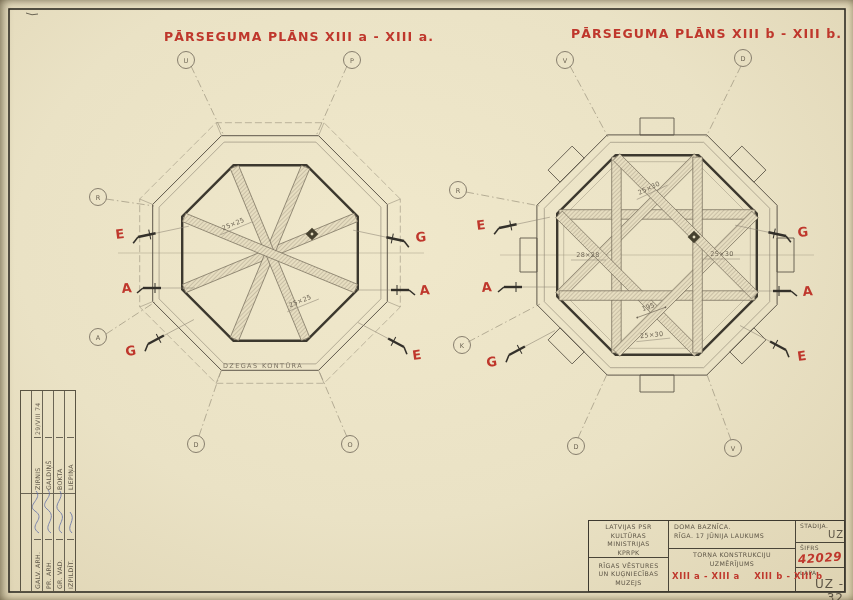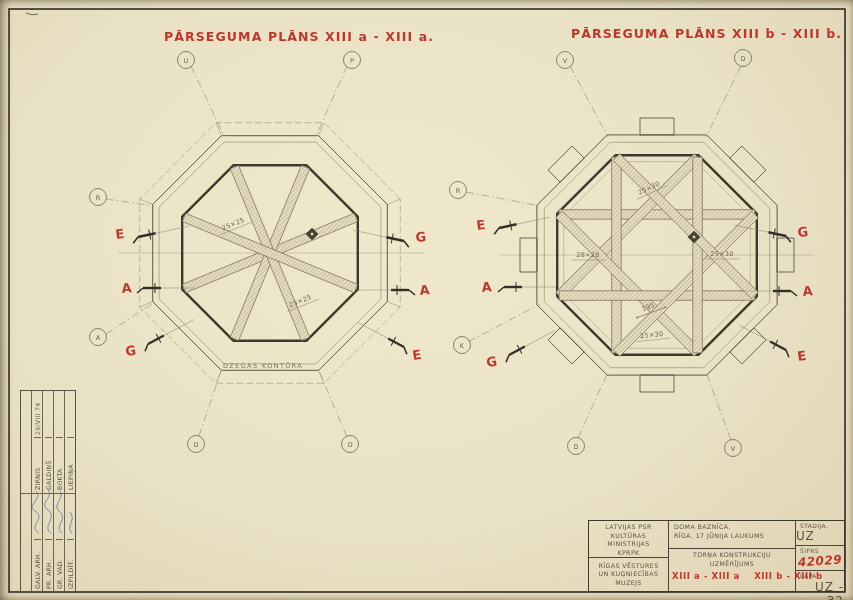--- a/index.html
+++ b/index.html
@@ -41,21 +41,21 @@
   .tb-cell{box-sizing:border-box;padding:2px 3px;font-size:6.3px;line-height:1.35;text-align:center}
   .tb-org-top{height:37px;border-bottom:1px solid #4a4538}
   .tb-org-bottom{flex:1;display:flex;flex-direction:column;justify-content:center}
   .tb-obj{height:28px;border-bottom:1px solid #4a4538;text-align:left;padding-left:5px}
   .tb-subj{flex:1;position:relative}
   .tb-red-refs{
     font-weight:bold;font-size:8.5px;color:#bf372c;letter-spacing:.6px;
     margin-top:3px;white-space:pre;
   }
   .tb-r-label{font-size:6px;padding:1px 0 0 4px;text-align:left}
-  .tb-r-value{font-size:12px;text-align:left;letter-spacing:1px}
+  .tb-r-value{font-size:10px;text-align:right;letter-spacing:1px}
   .tb-rule{border-top:1px solid #4a4538;margin-top:2px}
   .tb-r-red{
     font-weight:bold;font-style:italic;font-size:12px;color:#bf372c;
     text-align:center;transform:rotate(-4deg);letter-spacing:.5px;
   }
   .tb-r-lapa-val{font-size:12px;text-align:right;letter-spacing:1px;padding-top:1px}
 
   
   .sig{
     position:absolute;left:20px;top:592px;width:202px;height:56px;z-index:10;

